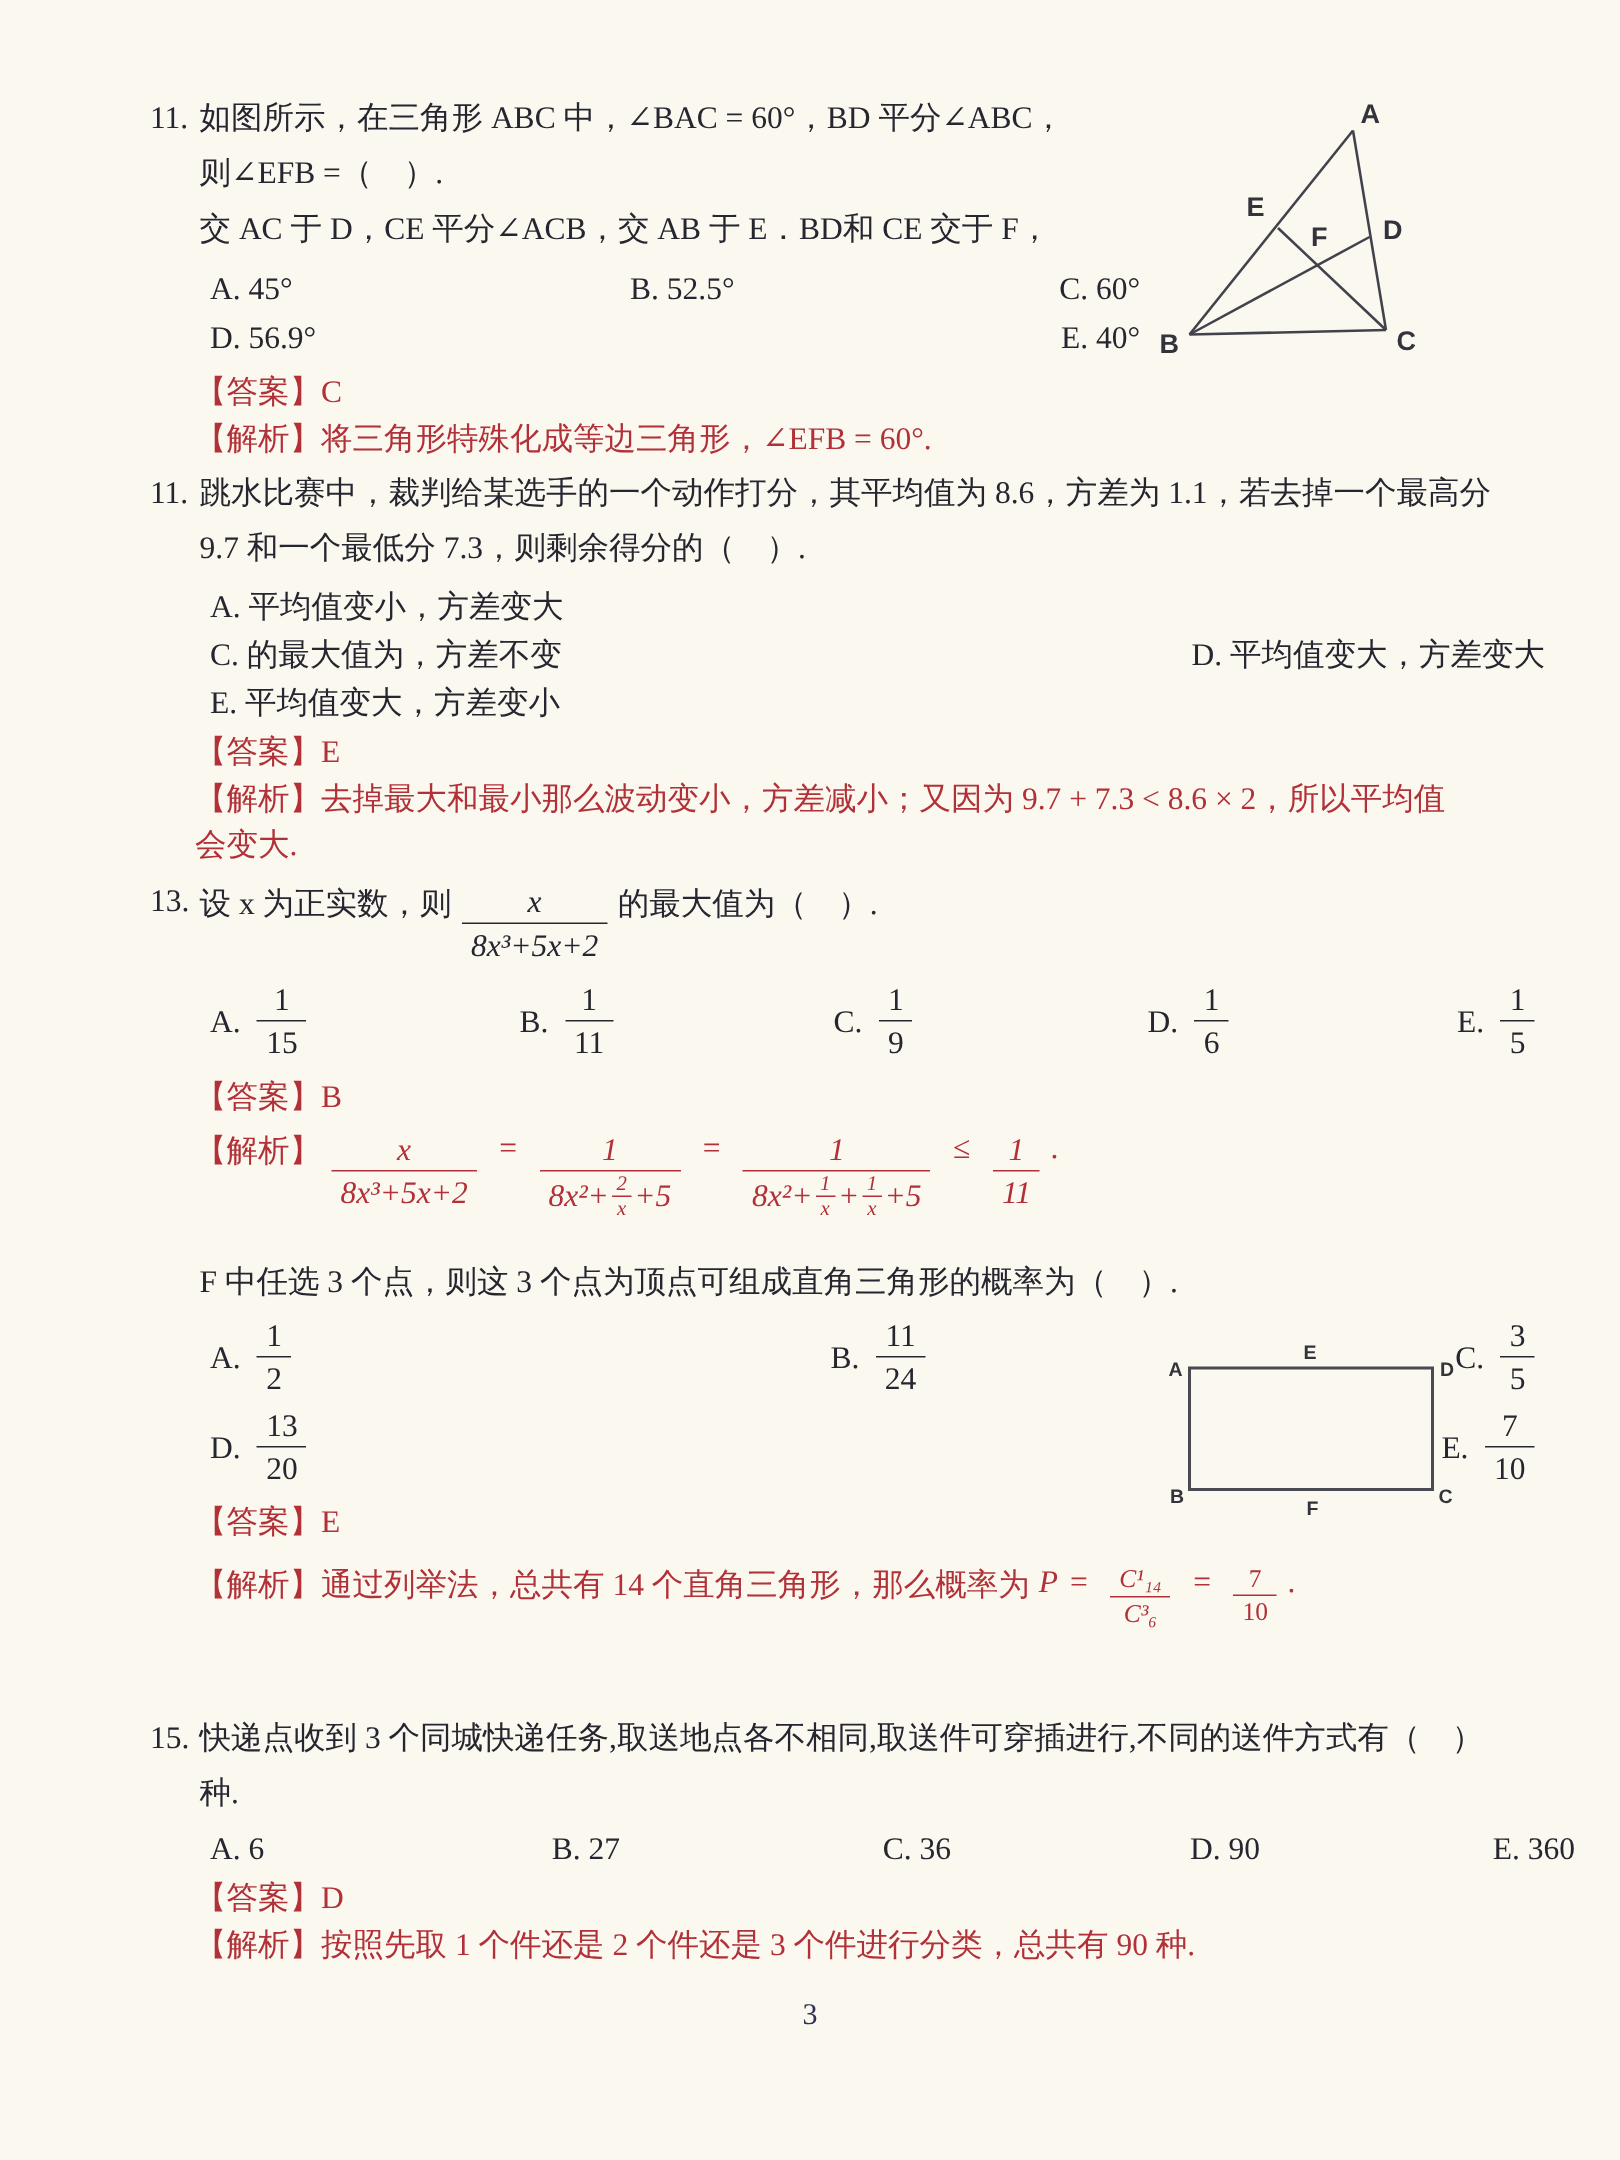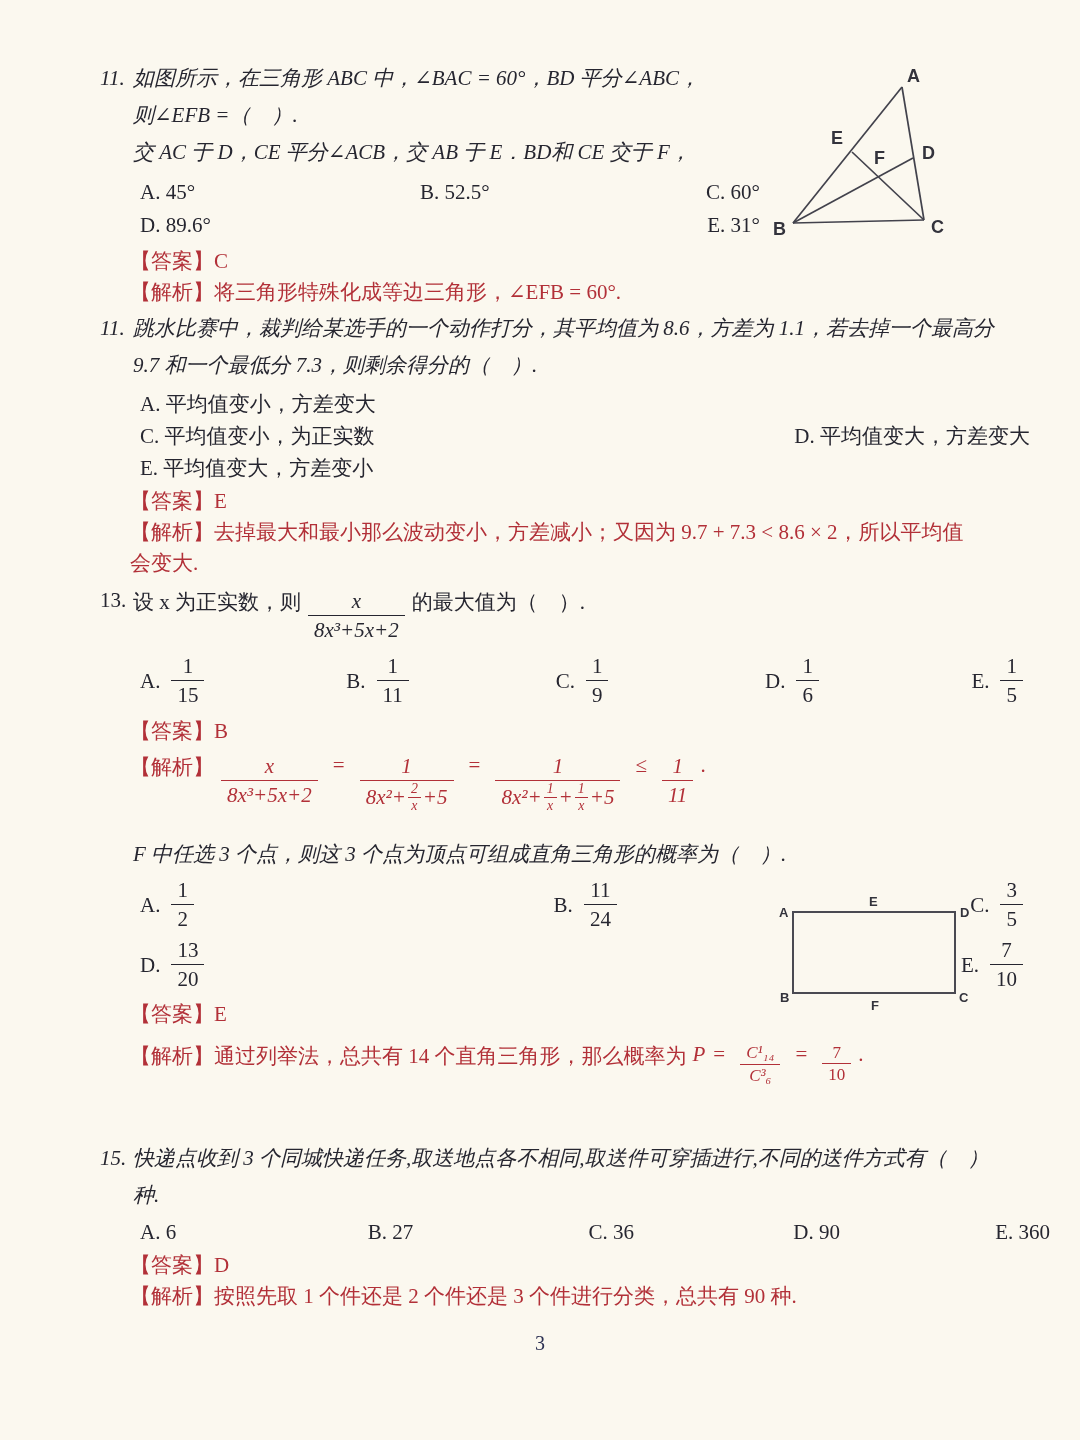--- a/index.html
+++ b/index.html
@@ -5,21 +5,21 @@
   html,body{margin:0;padding:0;}
   body{
     width:1080px;height:1440px;
     background:#fbf8ef;
     font-family:"Liberation Serif","DejaVu Serif",serif;
     color:#262630;
     position:relative;
     overflow:hidden;
   }
   .q{position:absolute;left:100px;font-size:21px;}
-  .qline{display:flex;line-height:37px;white-space:nowrap;font-style:italic;}
+  .qline{display:flex;line-height:37px;white-space:nowrap;}
   .qnum{width:33px;flex:0 0 33px;}
   .cont{padding-left:33px;}
   .opt-row{display:flex;padding-left:40px;line-height:33px;white-space:nowrap;justify-content:space-between;}
   .opt-row.tight{line-height:32px;}
   .opt{display:flex;align-items:center;}
   .ans-row{display:flex;padding-left:30px;line-height:31px;color:#b23038;white-space:nowrap;}
   .marker{color:#b23038;}
   .red{color:#b23038;}
   
   .frac{display:inline-flex;flex-direction:column;margin:0 7px;text-align:center;}
@@ -51,22 +51,22 @@
   </div>
   <div class="qline cont">
     <span>交 AC 于 D，CE 平分∠ACB，交 AB 于 E．BD和 CE 交于 F，</span>
   </div>
   <div class="opt-row" style="margin-top:5px;">
     <span style="width:202px;">A. 45°</span>
     <span style="width:208px;">B. 52.5°</span>
     <span>C. 60°</span>
   </div>
   <div class="opt-row">
-    <span style="width:202px;">D. 89.6°</span>
-    <span>E. 31°</span>
+    <span style="width:202px;">D. 56.9°</span>
+    <span>E. 40°</span>
   </div>
   <div class="ans-row" style="margin-top:4px;">
     <span class="marker">【答案】</span>
     <span>C</span>
   </div>
   <div class="ans-row">
     <span class="marker">【解析】</span>
     <span>将三角形特殊化成等边三角形，∠EFB = 60°.</span>
   </div>
 </div>
@@ -96,21 +96,21 @@
     <span class="qnum">11.</span>
     <span>跳水比赛中，裁判给某选手的一个动作打分，其平均值为 8.6，方差为 1.1，若去掉一个最高分</span>
   </div>
   <div class="qline cont">
     <span>9.7 和一个最低分 7.3，则剩余得分的（　）.</span>
   </div>
   <div class="opt-row tight" style="margin-top:4px;">
     <span style="width:369px;">A. 平均值变小，方差变大</span>
   </div>
   <div class="opt-row tight">
-    <span style="width:369px;">C. 平均值变小，为正实数</span>
+    <span style="width:369px;">C. 的最大值为，方差不变</span>
     <span>D. 平均值变大，方差变大</span>
   </div>
   <div class="opt-row tight">
     <span>E. 平均值变大，方差变小</span>
   </div>
   <div class="ans-row" style="margin-top:2px;">
     <span class="marker">【答案】</span>
     <span>E</span>
   </div>
   <div class="ans-row">

